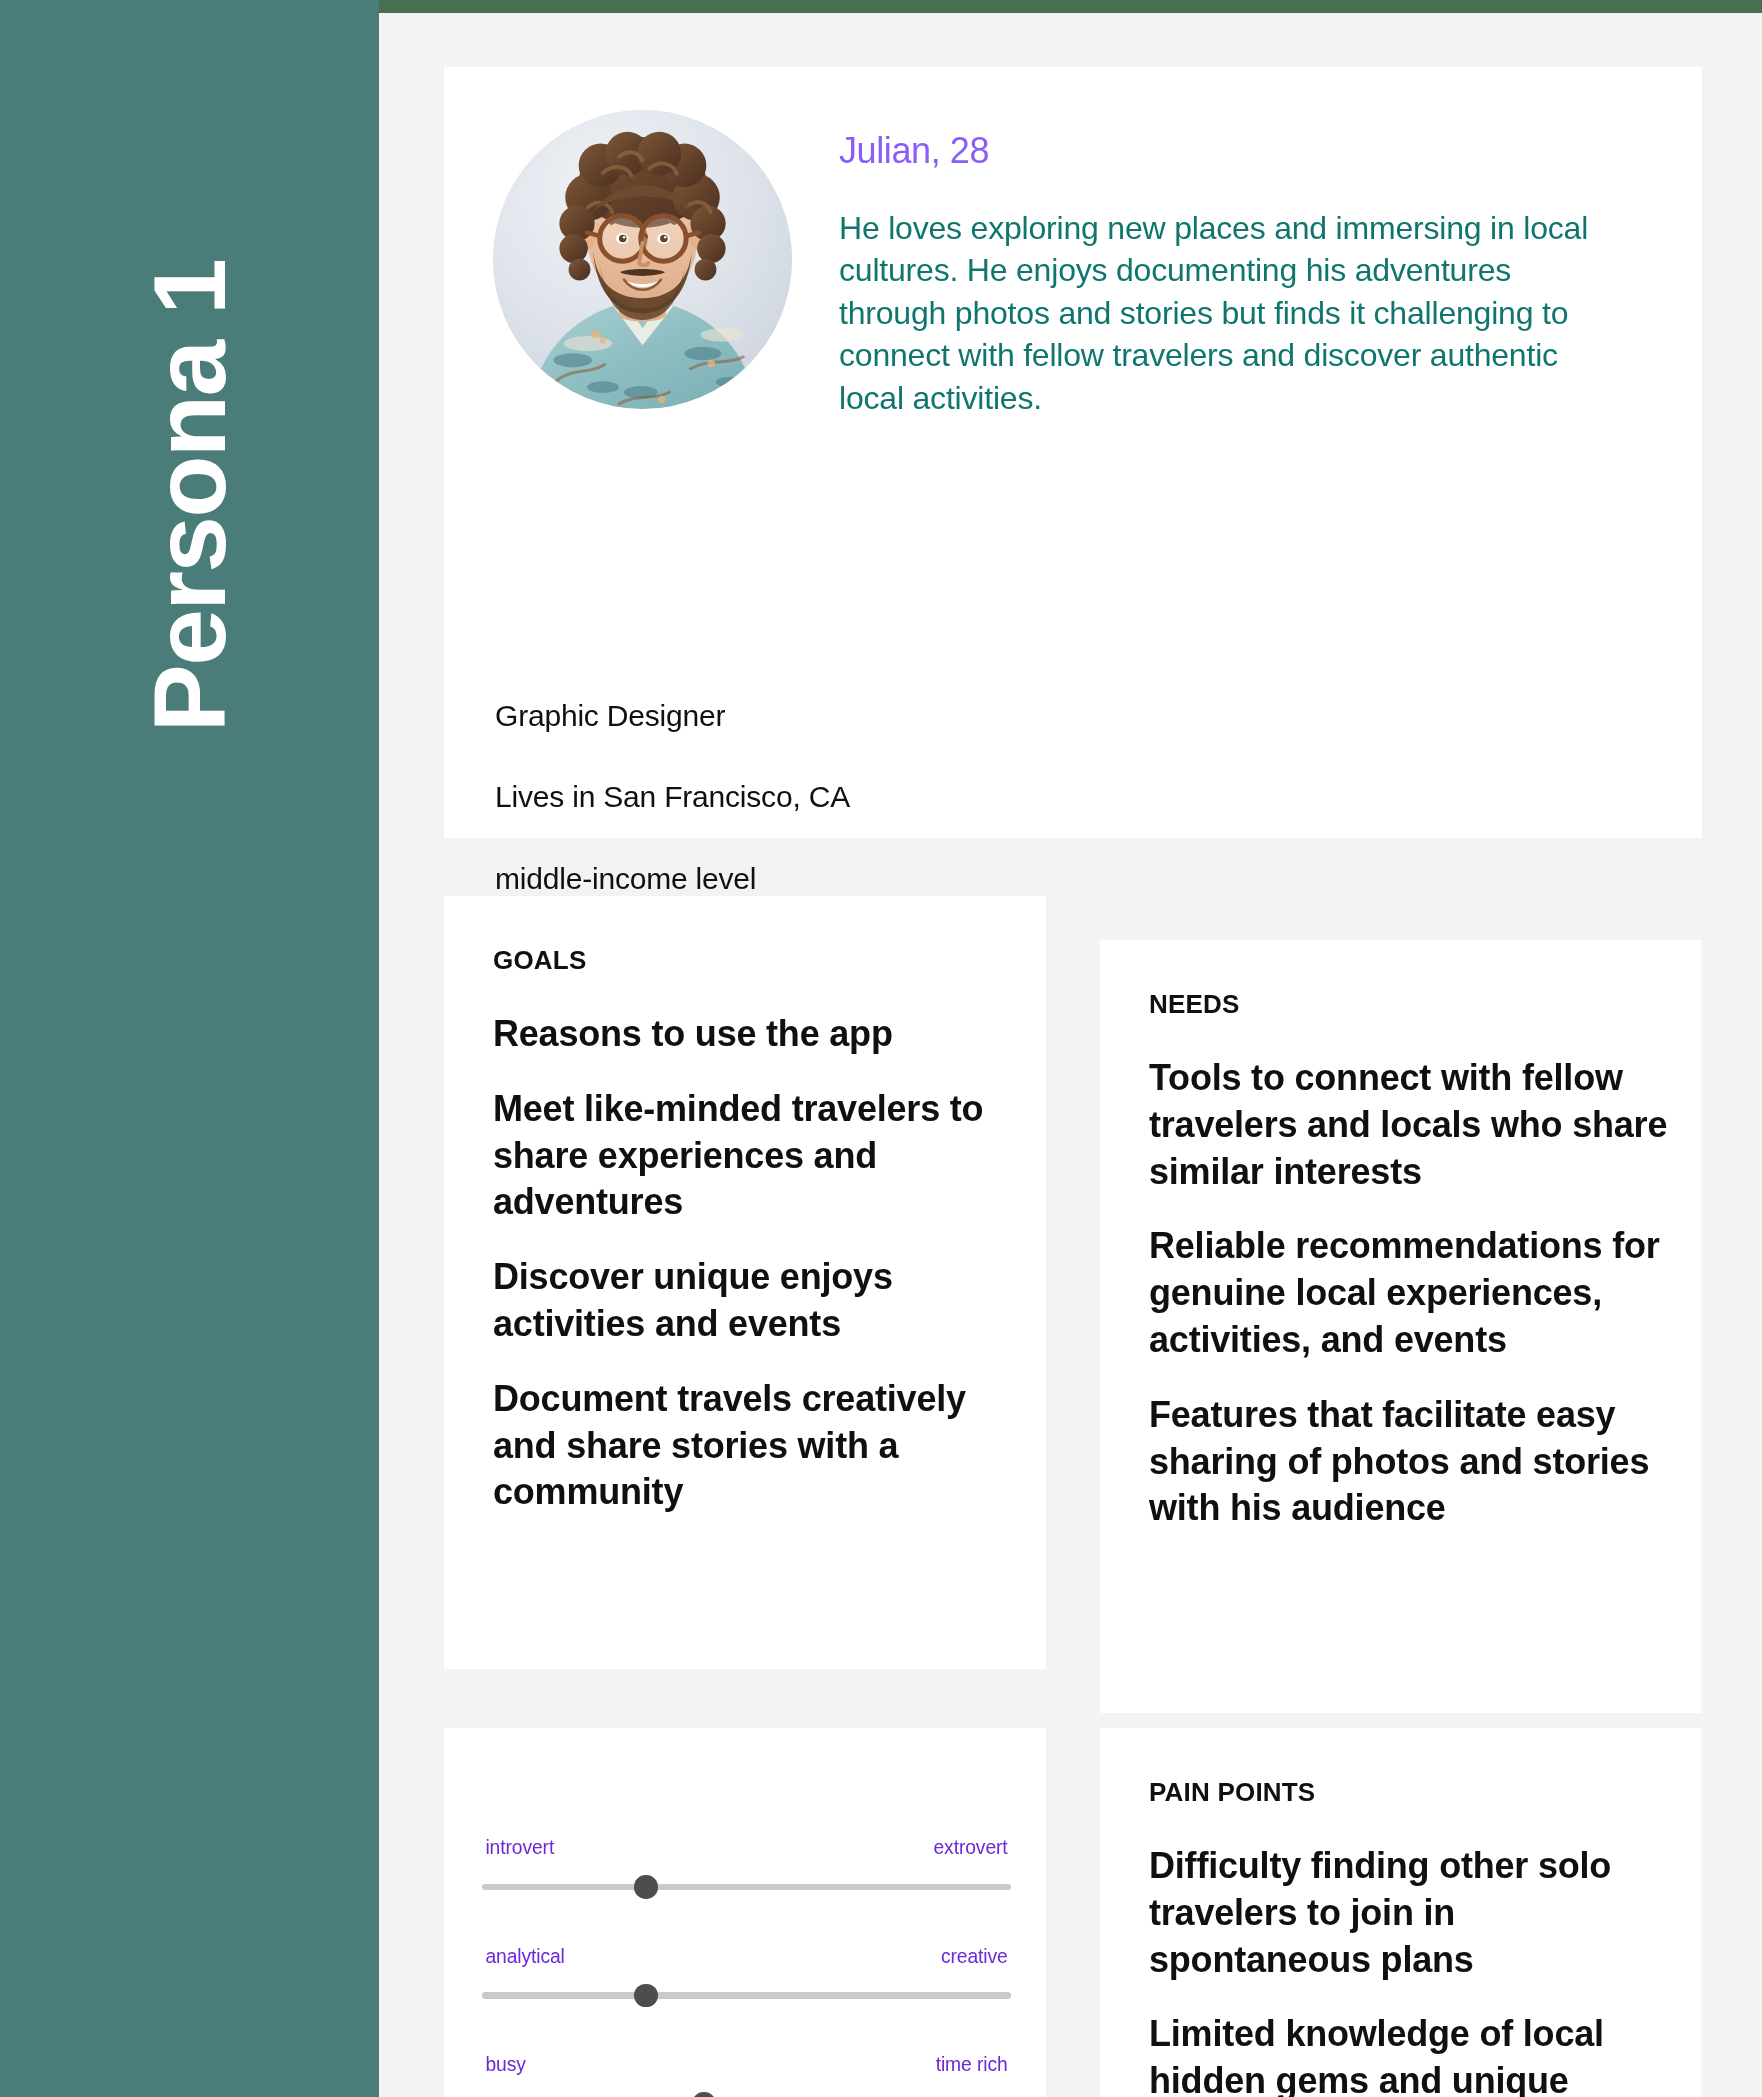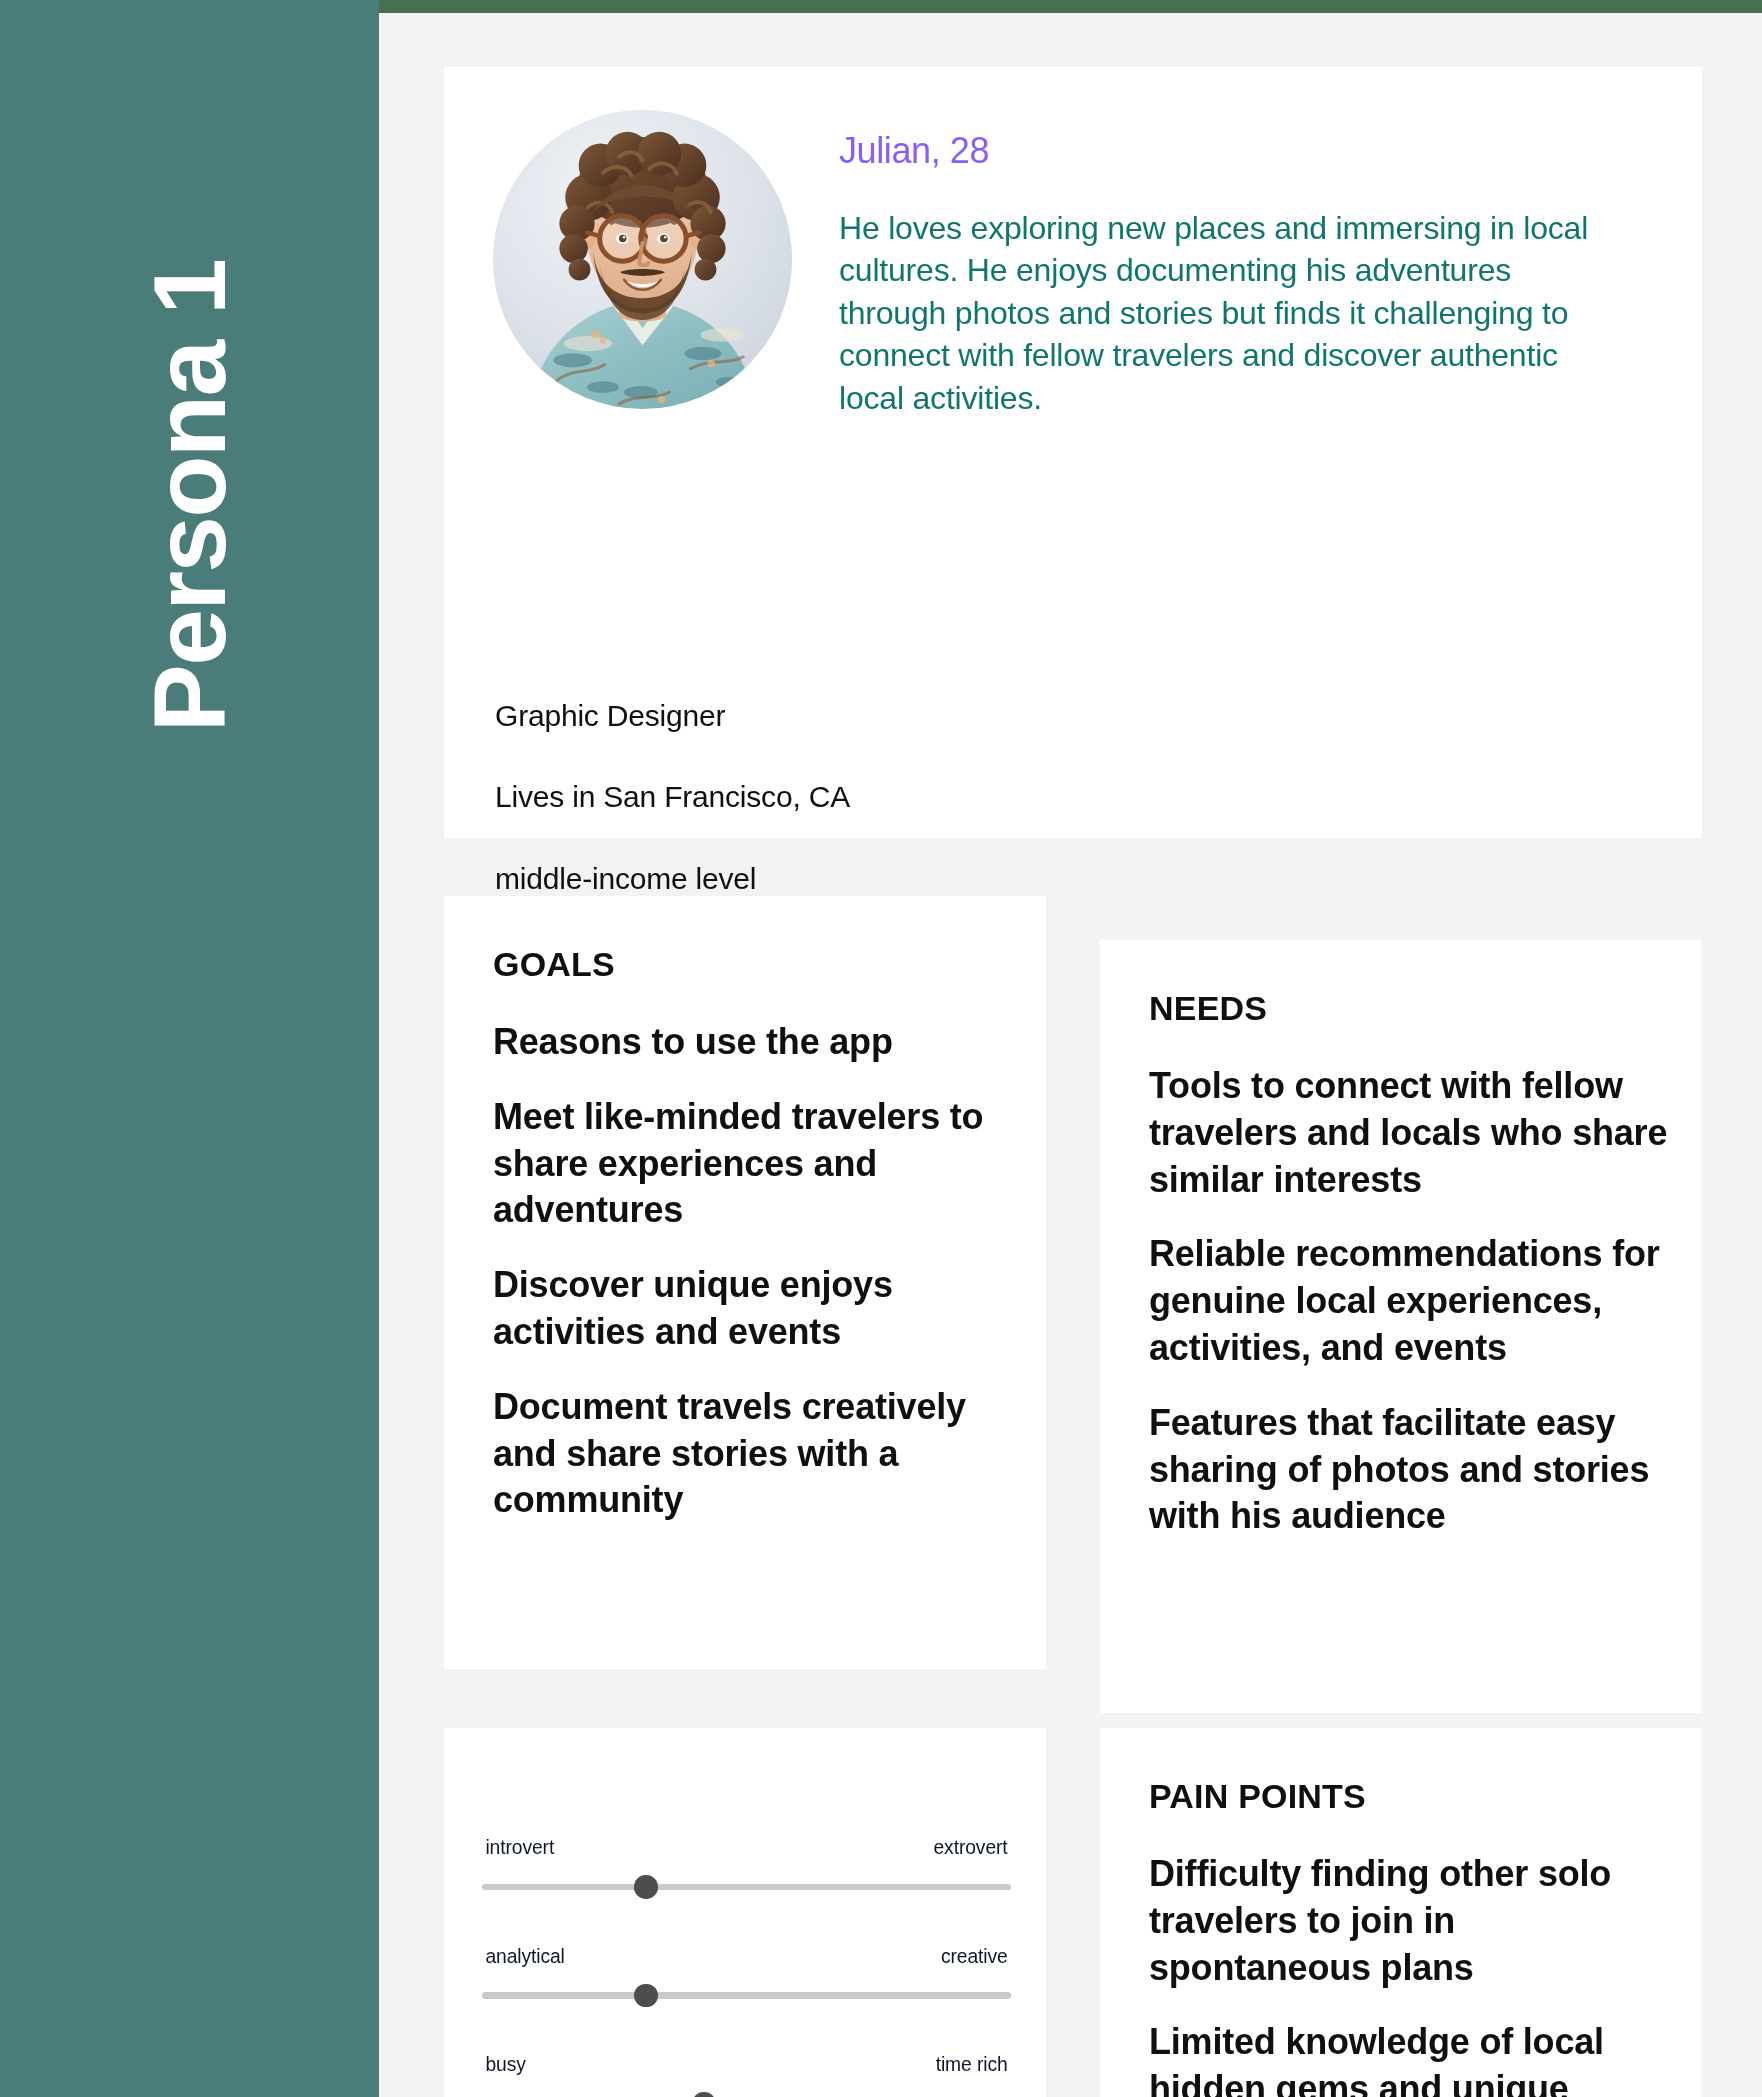--- a/index.html
+++ b/index.html
@@ -105,21 +105,21 @@
 
   
   #goals-card     { left:444px; top:896px; width:602px; height:773px; }
   #needs-card     { left:1100px; top:940px; width:601px; height:773px; }
   #sliders-card   { left:444px; top:1728px; width:602px; height:774px; }
   #painpoints-card{ left:1100px; top:1728px; width:601px; height:774px; }
 
   .card-inner { padding:49px 33px 0 49px; }
 
   .card-heading {
-    font-size:34px;
+    font-size:26px;
     font-weight:700;
     color:#101010;
     letter-spacing:0.2px;
     margin-bottom:35px;
     text-transform:none;
   }
 
   .bullet-list { display:block; }
   .bullet {
     font-size:36px;
@@ -140,21 +140,21 @@
     width:529px;
   }
   .slider-row { position:relative; margin-bottom:47px; }
   .slider-row:last-child { margin-bottom:0; }
 
   .slider-labels {
     display:flex;
     justify-content:space-between;
     font-size:19.3px;
     font-weight:400;
-    color:#0f172a;
+    color:#6d28d9;
     letter-spacing:-0.1px;
     margin-bottom:16px;
     padding:0 3.4px;
     align-items:flex-end;
   }
   .slider-track-wrap {
     position:relative;
     height:23.5px;
   }
   .slider-track {

